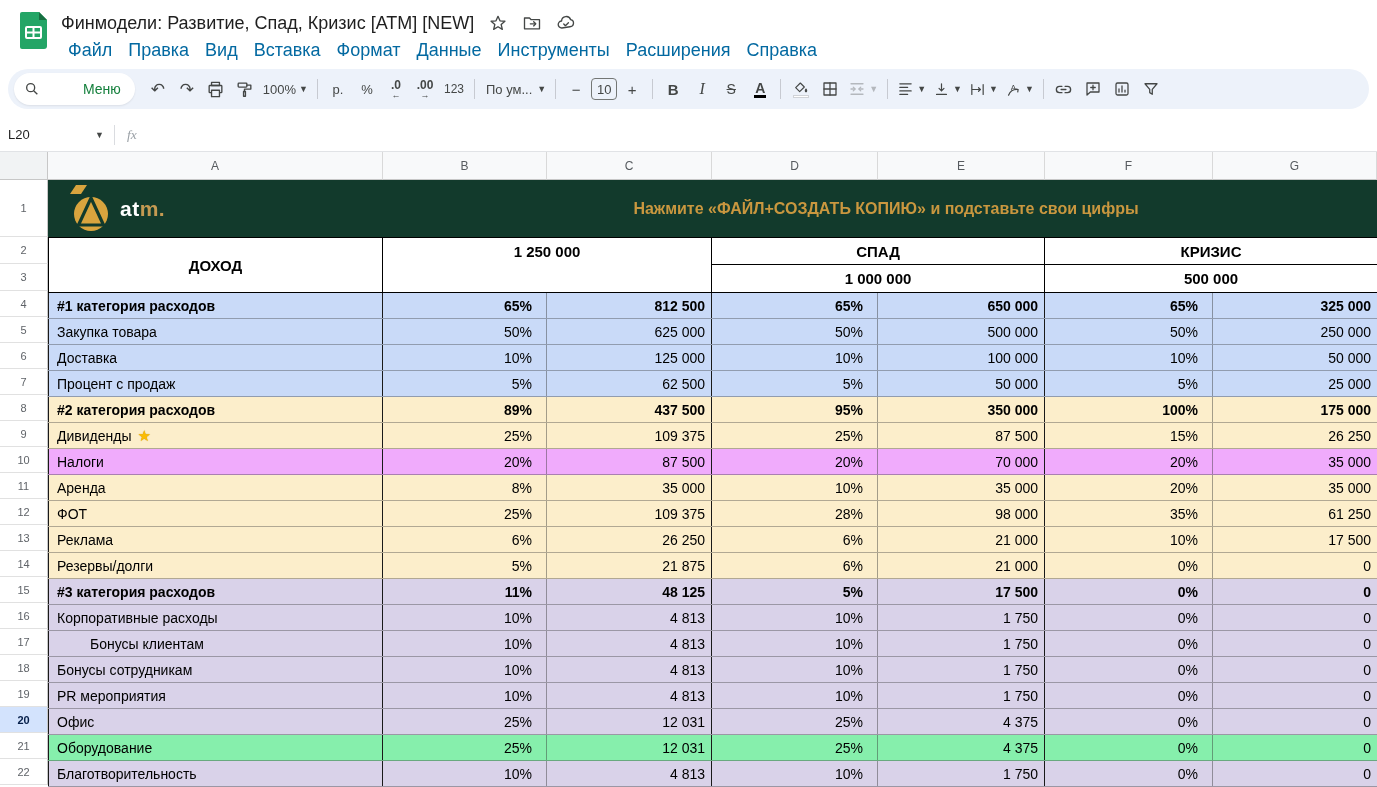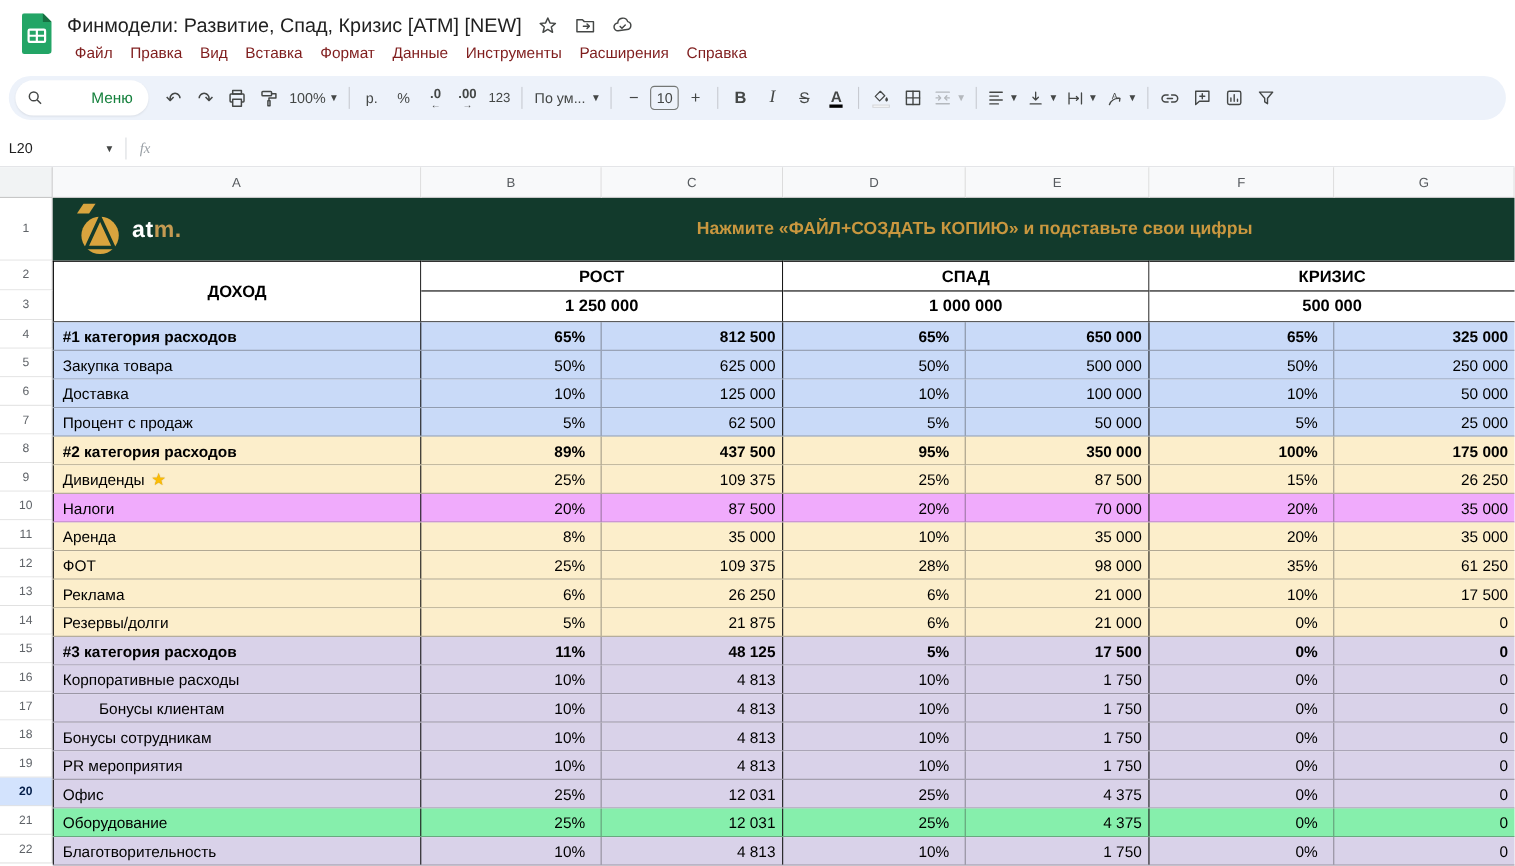--- a/index.html
+++ b/index.html
@@ -9,21 +9,21 @@
 
   
   .titlebar { height:66px; display:flex; align-items:flex-start; padding:10px 0 0 20px; background:#fff; }
   .sheets-logo { width:27px; height:37px; margin-top:2px; flex:0 0 auto; cursor:pointer; }
   .tb-right { margin-left:14px; }
   .title-row { display:flex; align-items:center; gap:14px; height:26px; }
   .doc-title { font-size:18px; color:#1f1f1f; white-space:nowrap; }
   .ticon { width:20px; height:20px; display:inline-flex; align-items:center; justify-content:center; cursor:pointer; }
   .ticon svg { stroke:#444746; fill:none; stroke-width:1.6; stroke-linecap:round; stroke-linejoin:round; }
   .menu-row { display:flex; gap:2px; margin-top:2px; }
-  .menu-item { font-size:14px; color:#7f1d1d; padding:2px 7px; border-radius:4px; cursor:pointer; }
+  .menu-item { font-size:18px; color:#0369a1; padding:2px 7px; border-radius:4px; cursor:pointer; }
 
   
   .toolbar-strip { height:52px; background:#fff; padding:3px 8px 9px 8px; }
   .toolbar { height:40px; background:#edf2fa; border-radius:24px; display:flex; align-items:center; padding:0 10px 0 6px; gap:1px; }
   .search-pill { height:32px; min-width:100px; background:#fff; border-radius:16px; display:flex; align-items:center; gap:7px; padding:0 14px 0 10px; margin-right:8px; cursor:pointer; box-shadow:0 1px 2px rgba(0,0,0,.08); }
   .search-pill span { font-size:14px; color:#15803d;margin-left:36px; }
   .tbi { height:28px; min-width:28px; padding:0 3px; border-radius:6px; display:inline-flex; align-items:center; justify-content:center; color:#444746; font-size:14px; cursor:pointer; background:transparent; border:none; }
   .tbi svg { stroke:#444746; fill:none; stroke-width:1.7; stroke-linecap:round; stroke-linejoin:round; }
   .tbi.disabled, .tbi.disabled svg { color:#b4b8bd; stroke:#b4b8bd; cursor:default; }
   .glyph { font-size:17px; line-height:1; }
@@ -358,21 +358,20 @@
               <path d="M23 13 L35.5 40 L10.5 40 Z" fill="none" stroke="#123a2c" stroke-width="3.2"></path>
             </svg>
             <span class="atm-text"><span class="w">at</span><span class="g">m.</span></span>
           </div>
           <div class="banner-text-cell" id="banner-text" style="color: rgb(201, 151, 63);">Нажмите «ФАЙЛ+СОЗДАТЬ КОПИЮ» и подставьте свои цифры</div>
         </div>
 
         <div class="hdr-block">
           <div class="income-cell" style="width: 335px;">ДОХОД</div>
           <div class="scen" style="width:329px">
-            <div class="scen-name">РОСТ</div>
             <div class="scen-val">1 250 000</div>
           </div>
           <div class="scen" style="width:333px">
             <div class="scen-name">СПАД</div>
             <div class="scen-val">1 000 000</div>
           </div>
           <div class="scen last" style="width:332px">
             <div class="scen-name">КРИЗИС</div>
             <div class="scen-val">500 000</div>
           </div>

